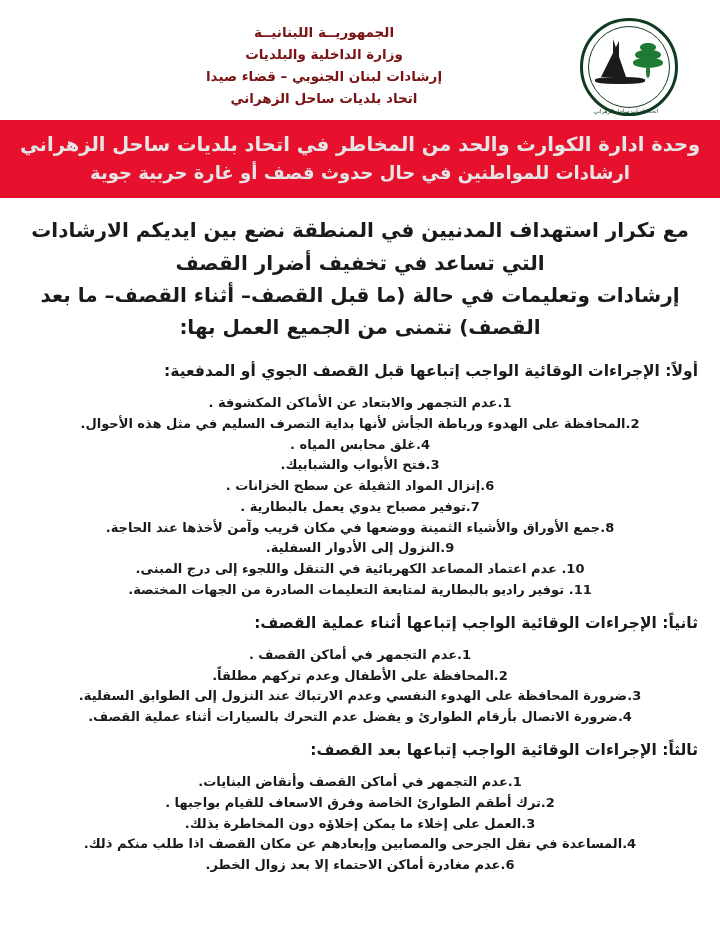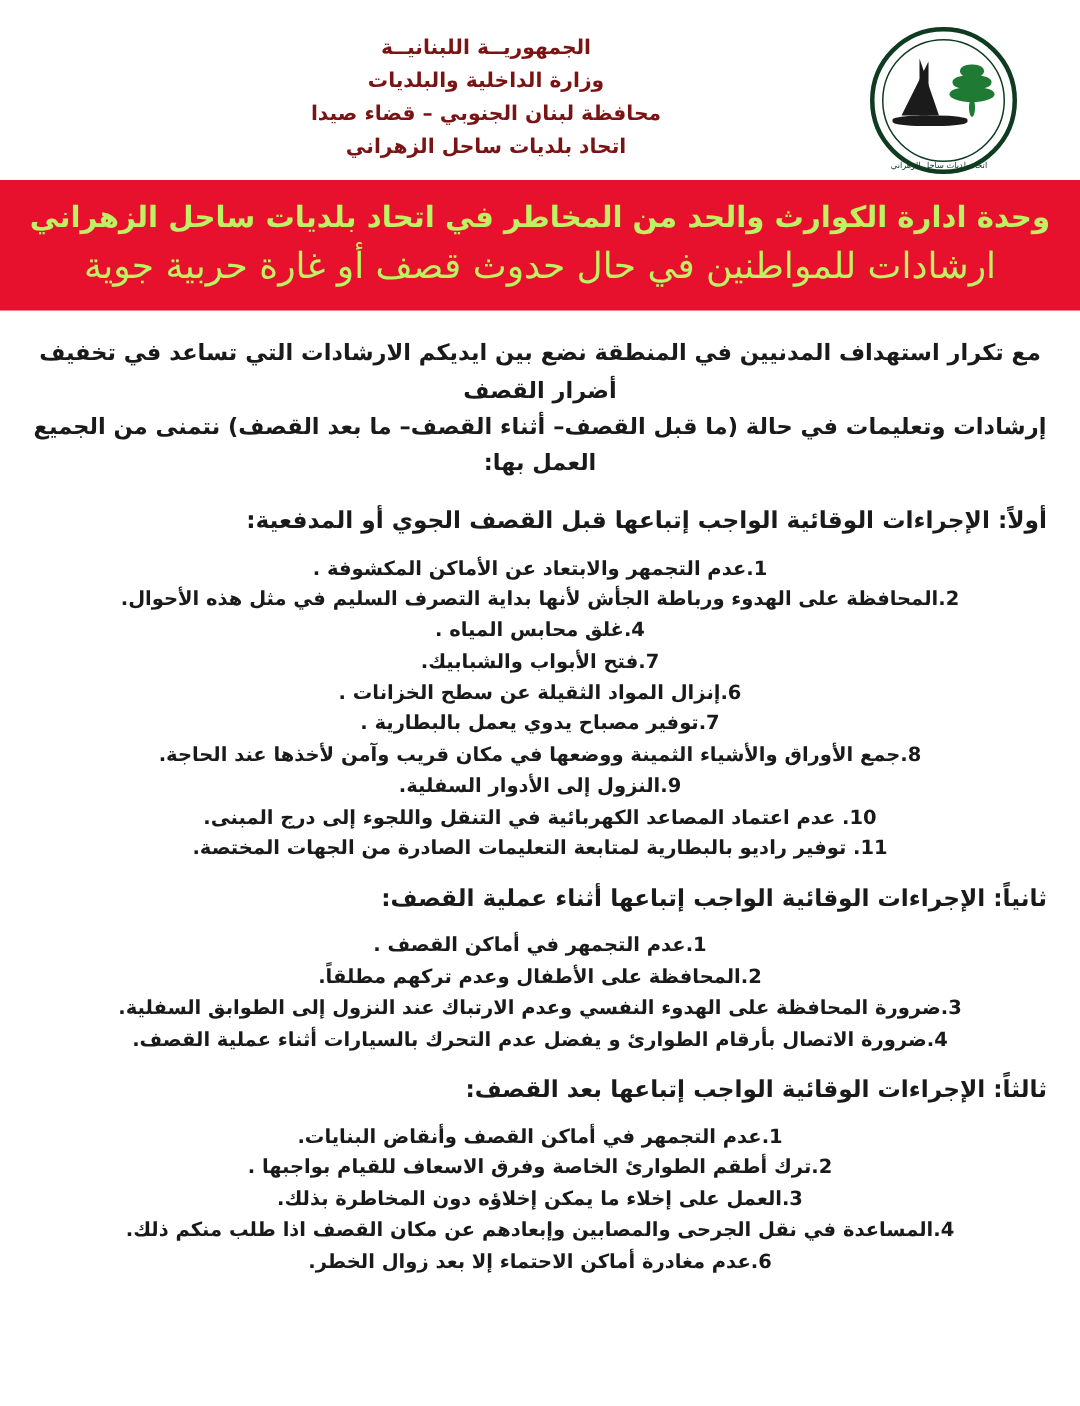--- a/index.html
+++ b/index.html
@@ -122,47 +122,47 @@
     width: 104px;
     text-align: center;
     font-size: 5.5px;
     color: #0f3b20;
     letter-spacing: 0.2px;
   }
 
   
   .banner {
     background: #e8112d;
-    color: #bef264;
+    color: #e5e5e5;
     text-align: center;
     padding: 10px 18px 12px 18px;
     box-sizing: border-box;
   }
   .banner-line1 {
     font-size: 19.5px;
     font-weight: bold;
     line-height: 1.5;
     letter-spacing: 0.2px;
   }
   .banner-line2 {
-    font-size: 24px;
-    font-weight: normal;
+    font-size: 18px;
+    font-weight: bold;
     line-height: 1.5;
     letter-spacing: 0.2px;
   }
 
   
   .content {
     padding: 14px 22px 6px 22px;
     box-sizing: border-box;
     flex: 1;
   }
   .intro {
     text-align: center;
-    font-size: 15px;
+    font-size: 20px;
     font-weight: bold;
     line-height: 1.62;
     margin: 2px 0 16px 0;
   }
   .section-title {
     text-align: right;
     font-size: 15.5px;
     font-weight: bold;
     margin: 12px 0 10px 0;
     line-height: 1.5;
@@ -183,21 +183,21 @@
 </style>
 </head>
 <body>
 
 <div class="page">
 
   <div class="header">
     <div class="header-text">
       <div>الجمهوريــة  اللبنانيــة</div>
       <div>وزارة الداخلية والبلديات</div>
-      <div>محافظة لبنان الجنوبي – قضاء صيدا</div>
+      <div>إرشادات لبنان الجنوبي – قضاء صيدا</div>
       <div>اتحاد بلديات ساحل الزهراني</div>
     </div>
 
     <div class="logo">
       <div class="logo-circle">
         <div class="logo-inner"></div>
         <div class="logo-sail"></div>
         <div class="logo-sail2"></div>
         <div class="logo-wave"></div>
         <div class="logo-tree">
@@ -221,21 +221,21 @@
     <div class="intro">
       <div>مع تكرار استهداف المدنيين في المنطقة نضع بين ايديكم الارشادات التي تساعد في تخفيف أضرار القصف</div>
       <div>إرشادات وتعليمات في حالة (ما قبل القصف– أثناء القصف– ما بعد القصف) نتمنى من الجميع العمل بها:</div>
     </div>
 
     <div class="section-title">أولاً: الإجراءات الوقائية الواجب إتباعها قبل القصف الجوي أو المدفعية:</div>
     <ol class="list">
       <li>1.عدم التجمهر والابتعاد عن الأماكن المكشوفة .</li>
       <li>2.المحافظة على الهدوء ورباطة الجأش لأنها بداية التصرف السليم في مثل هذه الأحوال.</li>
       <li>4.غلق محابس المياه .</li>
-      <li>7.فتح الأبواب والشبابيك.</li>
+      <li>3.فتح الأبواب والشبابيك.</li>
       <li>6.إنزال المواد الثقيلة عن سطح الخزانات .</li>
       <li>7.توفير مصباح يدوي يعمل بالبطارية .</li>
       <li>8.جمع الأوراق والأشياء الثمينة ووضعها في مكان قريب وآمن لأخذها عند الحاجة.</li>
       <li>9.النزول إلى الأدوار السفلية.</li>
       <li>10.  عدم اعتماد المصاعد الكهربائية في التنقل واللجوء إلى درج المبنى.</li>
       <li>11.  توفير راديو بالبطارية لمتابعة التعليمات الصادرة من الجهات المختصة.</li>
     </ol>
 
     <div class="section-title">ثانياً: الإجراءات الوقائية الواجب إتباعها أثناء عملية القصف:</div>
     <ol class="list">

